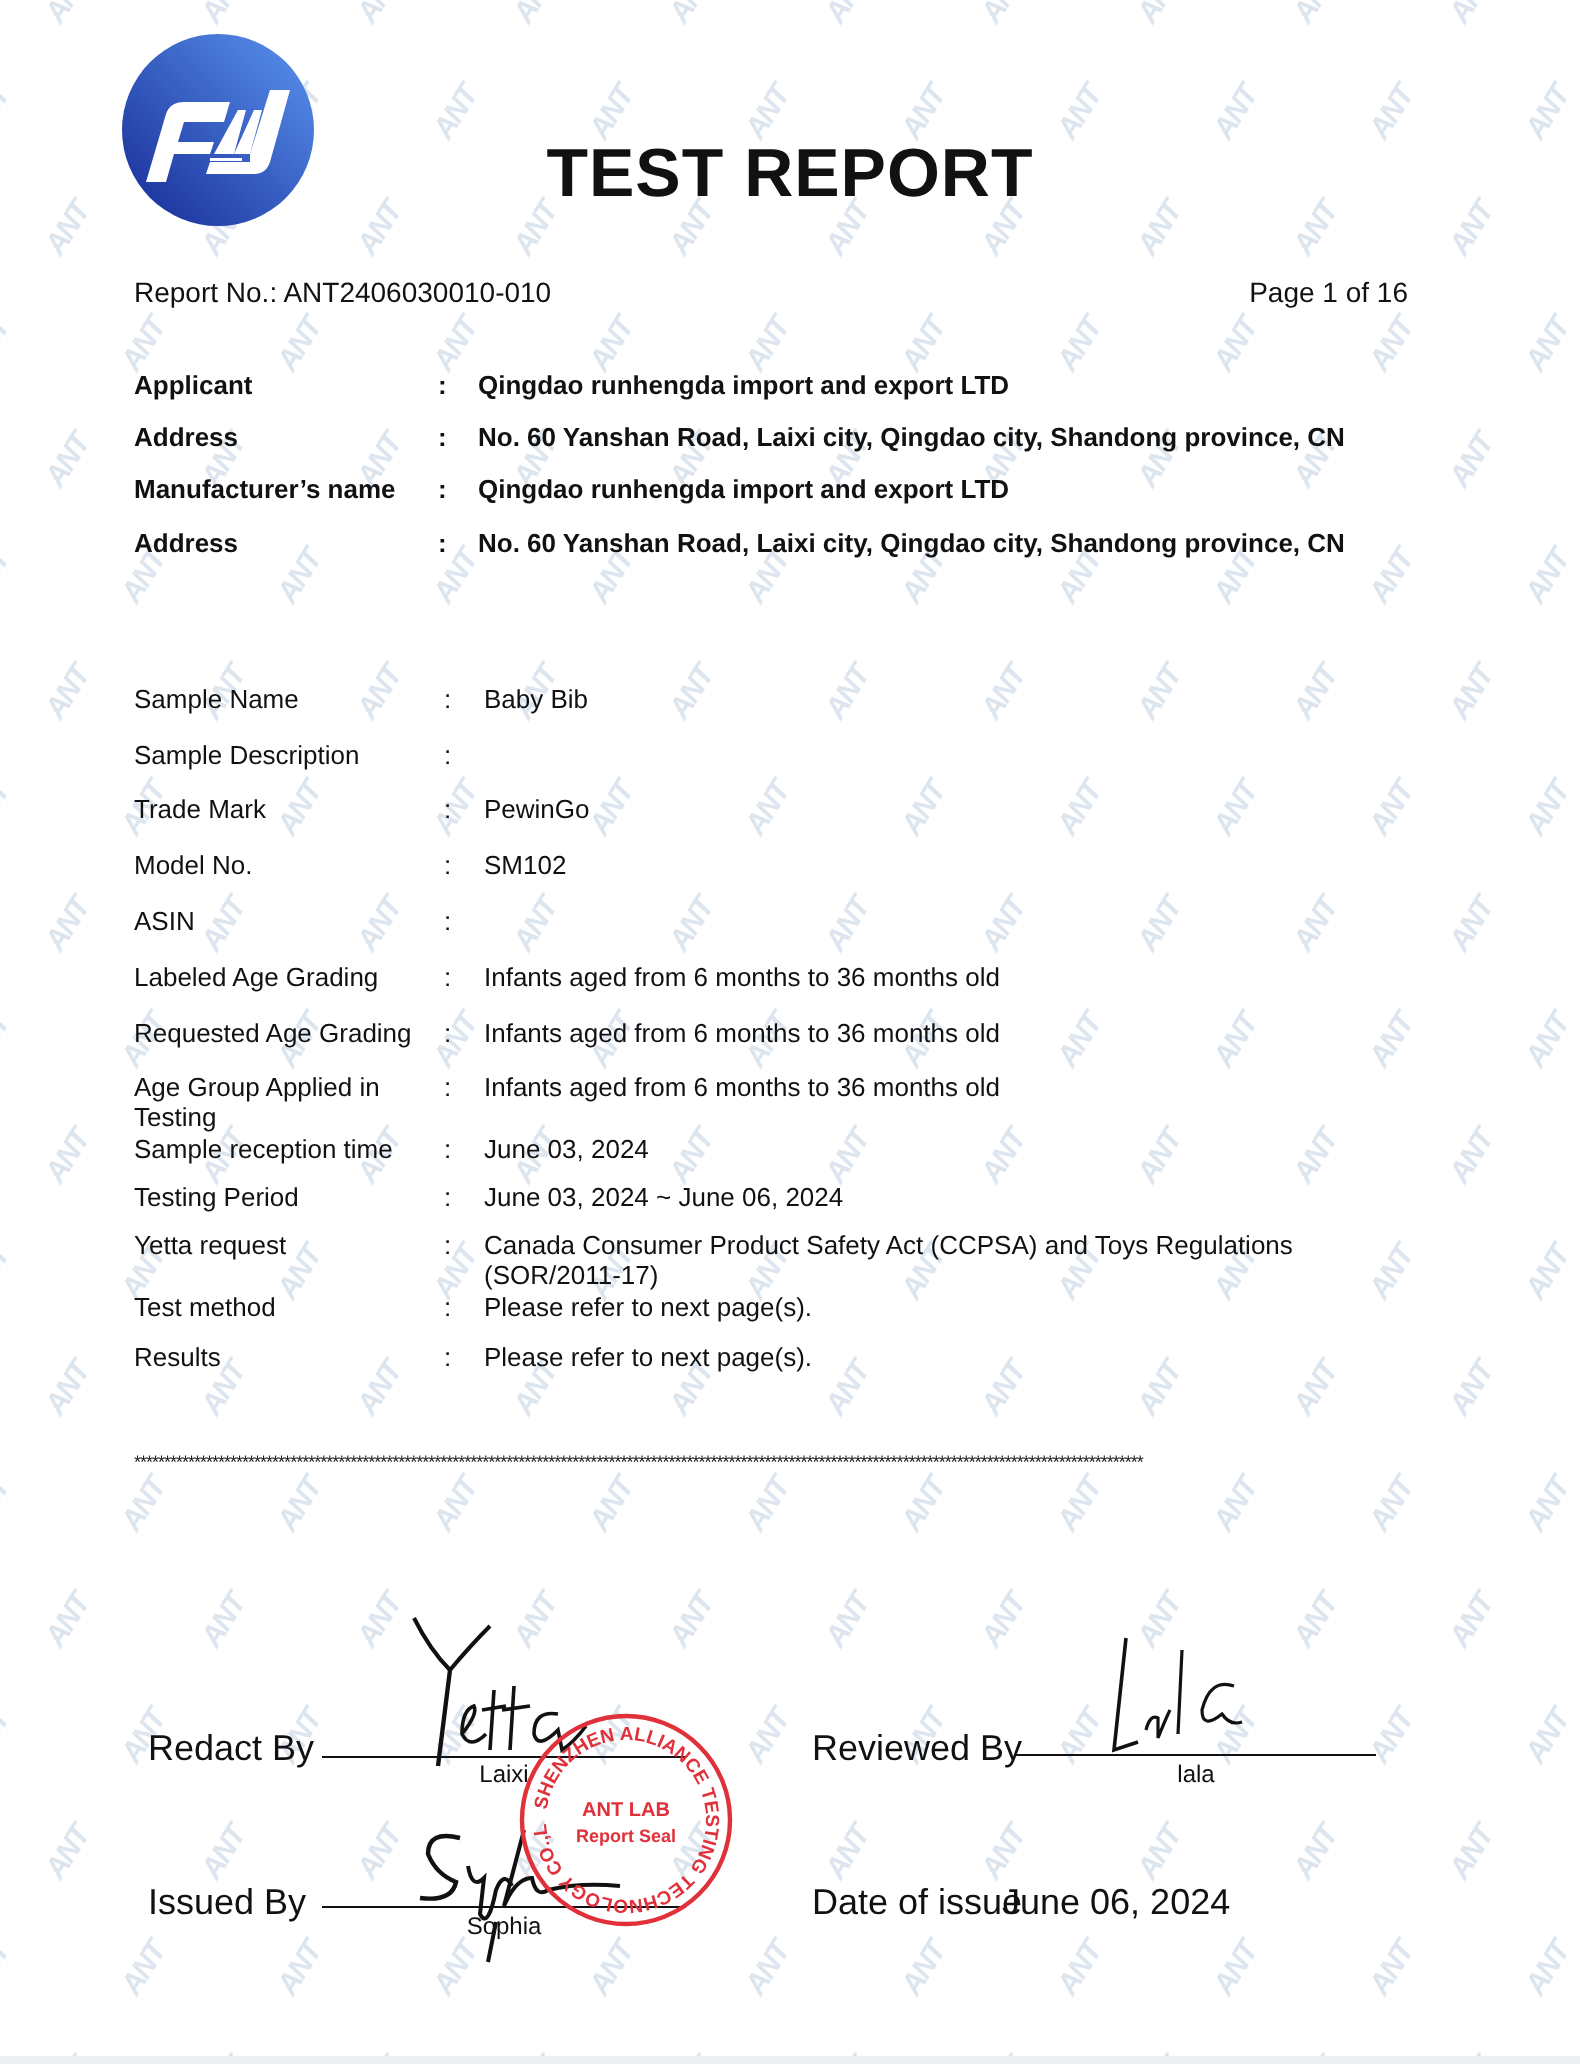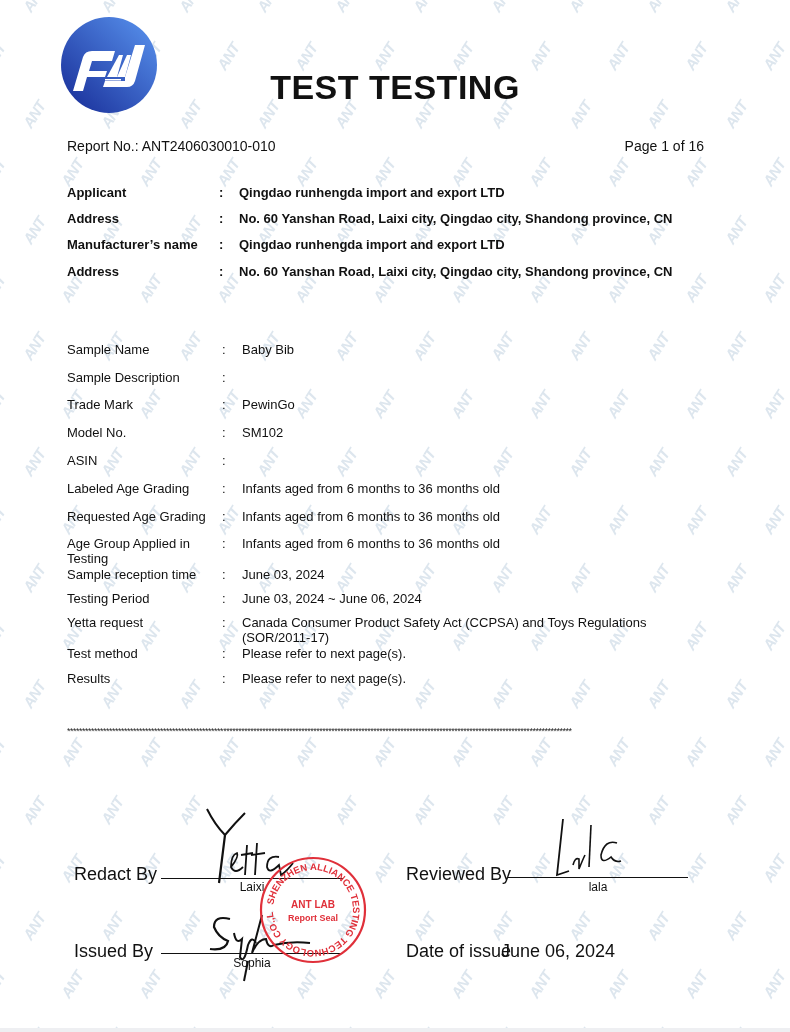--- a/index.html
+++ b/index.html
@@ -244,21 +244,21 @@
     </defs>
     <circle cx="50" cy="50" r="48" fill="url(#lg)"></circle>
     <path d="M14 76 L24 42 Q26 36 33 36 L56 36 L53 46 L33 46 L30 56 L48 56 L46 62 L28 62 L24 76 Z" fill="#fff"></path>
     <path d="M48 62 L60 40 L64 40 L58 62 Z" fill="#fff"></path>
     <path d="M58 62 L68 40 L72 40 L66 62 Z" fill="#fff"></path>
     <path d="M66 62 L76 30 L86 30 L76 66 Q74 72 68 72 L44 72 L46 66 L66 66 Z" fill="#fff"></path>
     <rect x="46" y="64" width="16" height="1.5" fill="#fff"></rect>
     <rect x="46" y="68" width="16" height="1.5" fill="#fff"></rect>
   </svg>
 
-  <div class="title">TEST TESTING</div>
+  <div class="title">TEST REPORT</div>
   <div class="report-no">Report No.: ANT2406030010-010</div>
   <div class="page-no">Page 1 of 16</div>
 
   <div class="row bold-row" style="top:185px">
     <span class="lbl">Applicant</span>
     <span class="colon">:</span>
     <span class="val">Qingdao runhengda import and export LTD</span>
   </div>
   <div class="row bold-row" style="top:211px">
     <span class="lbl">Address</span>

